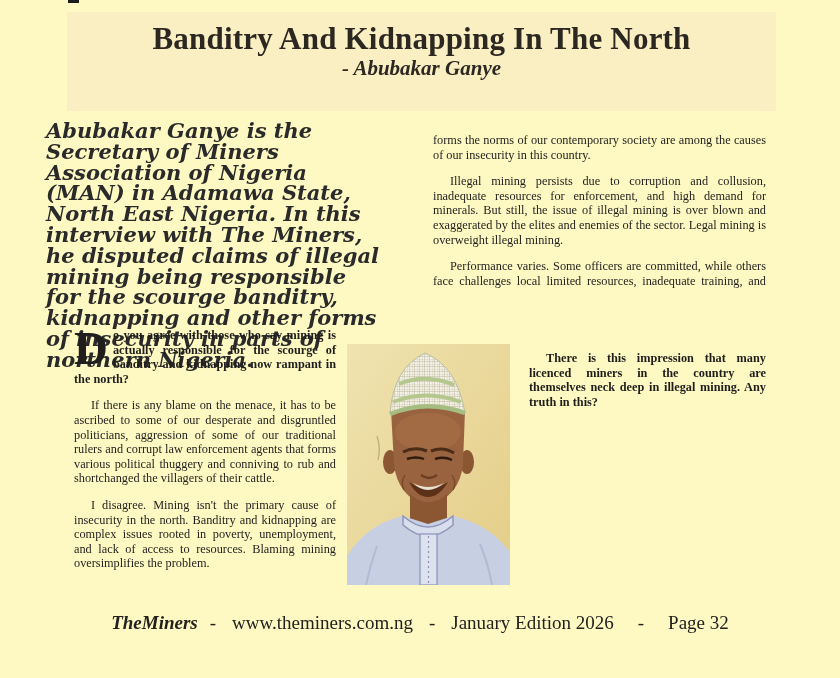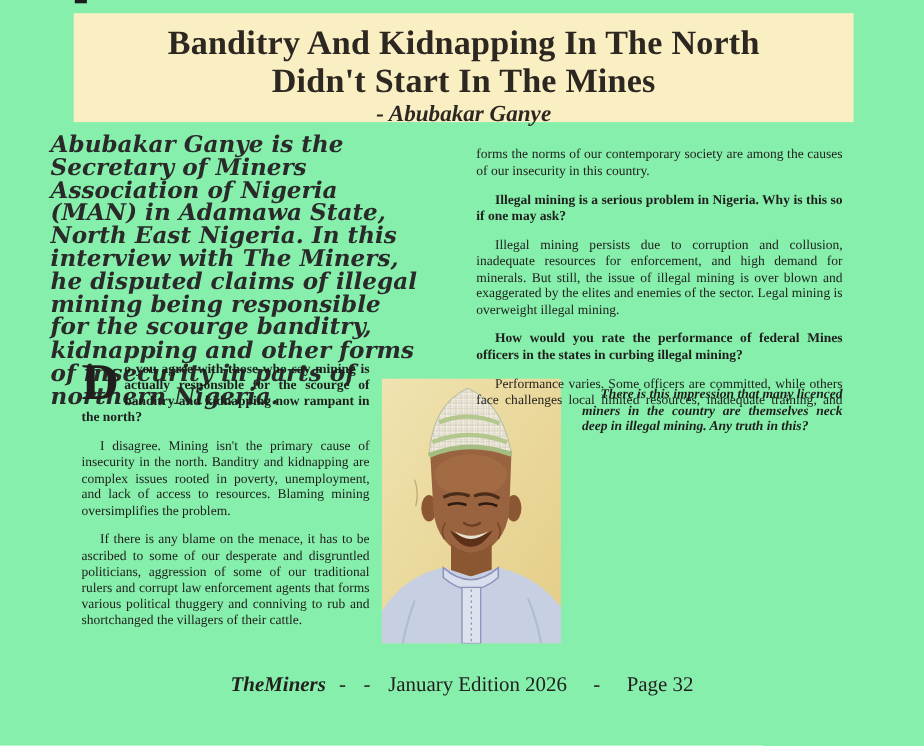--- a/index.html
+++ b/index.html
@@ -1,17 +1,17 @@
 <!DOCTYPE html>
 <html><head>
 <meta charset="utf-8">
 <style>
   html,body { margin:0; padding:0; background:#ffffff; }
   .page {
-    position:relative; width:840px; height:678px; background:#86efac;
+    position:relative; width:840px; height:678px; background:#fef9c3;
     font-family:"Liberation Serif", serif; color:#1f1e1c; overflow:hidden;
   }
   .scan-mark { position:absolute; left:68px; top:0; width:11px; height:3px; background:#1c1c1c; }
 
   
   .banner {
     position:absolute; left:67px; top:12px; width:709px; height:99px;
     background:#f9efc2; text-align:center;
   }
   .t1 {
@@ -33,21 +33,21 @@
     position:absolute; font-size:12.3px; line-height:14.6px; text-align:justify; color:#1f1e1c;
   }
   .colL  { left:62px;  top:316px; width:286px; }
   .colRa { left:421px; top:121px; width:357px; }
   .colRb { left:517px; top:340px; width:261px; }
   .colL p, .colRa p, .colRb p, .colL .qblock { margin:12px; }
   .indent { text-indent:17px; }
   .q { font-weight:bold; }
   .gapL { margin-top:17px !important; }
   .gapR { margin-top:9px !important; }
-  .gapR2 { margin-top:11px !important;font-style:italic; }
+  .gapR2 { margin-top:11px !important; }
   .justlast { text-align-last:justify; }
   .qblock { font-weight:bold; text-align:justify; }
   .dropcap {
     float:left; font-size:47px; line-height:38px; font-weight:bold;
     padding:1px 5px 0 0; color:#1f1e1c;
   }
   .enddot {
     display:inline-block; width:7px; height:7px; border-radius:50%;
     background:#d03025; margin-left:4px; vertical-align:baseline;
   }
@@ -68,32 +68,31 @@
 </style>
 </head>
 <body>
 
 <div class="page">
 
   <div class="scan-mark"></div>
 
   <div class="banner">
     <div class="t1 first">Banditry And Kidnapping In The North</div>
-    <div class="t1">Didn't Start In The Mines</div>
     <div class="by">- Abubakar Ganye</div>
   </div>
 
   <div class="intro">Abubakar Ganye is the Secretary of Miners Association of Nigeria (MAN) in Adamawa State, North East Nigeria. In this interview with The Miners, he disputed claims of illegal mining being responsible for the scourge banditry, kidnapping and other forms of insecurity in parts of northern Nigeria.</div>
 
   <div class="colL">
     <div class="qblock">
       <span class="dropcap">D</span><span>o you agree with those who say mining is actually responsible for the scourge of banditry and kidnapping now rampant in the north?</span>
     </div>
+    <p class="indent">If there is any blame on the menace, it has to be ascribed to some of our desperate and disgruntled politicians, aggression of some of our traditional rulers and corrupt law enforcement agents that forms various political thuggery and conniving to rub and shortchanged the villagers of their cattle.</p>
     <p class="indent">I disagree. Mining isn't the primary cause of insecurity in the north. Banditry and kidnapping are complex issues rooted in poverty, unemployment, and lack of access to resources. Blaming mining oversimplifies the problem.</p>
-    <p class="indent">If there is any blame on the menace, it has to be ascribed to some of our desperate and disgruntled politicians, aggression of some of our traditional rulers and corrupt law enforcement agents that forms various political thuggery and conniving to rub and shortchanged the villagers of their cattle.</p>
   </div>
 
   <div class="photo">
     <svg width="163" height="241" viewBox="0 0 163 241" xmlns="http://www.w3.org/2000/svg">
       <defs>
         <linearGradient id="wall" x1="0" y1="0" x2="1" y2="1">
           <stop offset="0" stop-color="#efe3b0"></stop>
           <stop offset="0.6" stop-color="#e9d697"></stop>
           <stop offset="1" stop-color="#e3cc87"></stop>
         </linearGradient>
@@ -135,32 +134,31 @@
       <path d="M56 172 Q81 194 106 172 L106 181 Q81 203 56 181 Z" fill="#d9deec" stroke="#8d92bb" stroke-width="1.4"></path>
       <rect x="73" y="190" width="17" height="51" fill="#dde2ef" stroke="#8d92bb" stroke-width="1.2"></rect>
       <path d="M81.5 192 V241" stroke="#8d92bb" stroke-width="1.2" stroke-dasharray="2 3"></path>
       <path d="M30 202 q-7 19 -11 39" stroke="#b0bcd4" stroke-width="2" fill="none"></path>
       <path d="M133 200 q8 19 12 41" stroke="#b0bcd4" stroke-width="2" fill="none"></path>
     </svg>
   </div>
 
   <div class="colRa">
     <p>forms the norms of our contemporary society are among the causes of our insecurity in this country.</p>
-    <p class="q indent gapR">Illegal mining is a serious problem in Nigeria. Why is this so if one may ask?</p>
     <p class="indent">Illegal mining persists due to corruption and collusion, inadequate resources for enforcement, and high demand for minerals. But still, the issue of illegal mining is over blown and exaggerated by the elites and enemies of the sector. Legal mining is overweight illegal mining.</p>
-    <p class="q indent gapR">How would you rate the performance of federal Mines officers in the states in curbing illegal mining?</p>
     <p class="indent justlast">Performance varies. Some officers are committed, while others face challenges local limited resources, inadequate training, and</p>
   </div>
 
   <div class="colRb">
     <p class="q indent gapR2">There is this impression that many licenced miners in the country are themselves neck deep in illegal mining. Any truth in this?</p>
   </div>
 
   <div class="footer">
     <span class="brand">TheMiners</span>
     <span>-</span>
+    <span>www.theminers.com.ng</span>
     <span>-</span>
     <span>January Edition 2026</span>
     <span class="wsep">-</span>
     <span>Page 32</span>
   </div>
 
 </div>
 
 </body></html>

